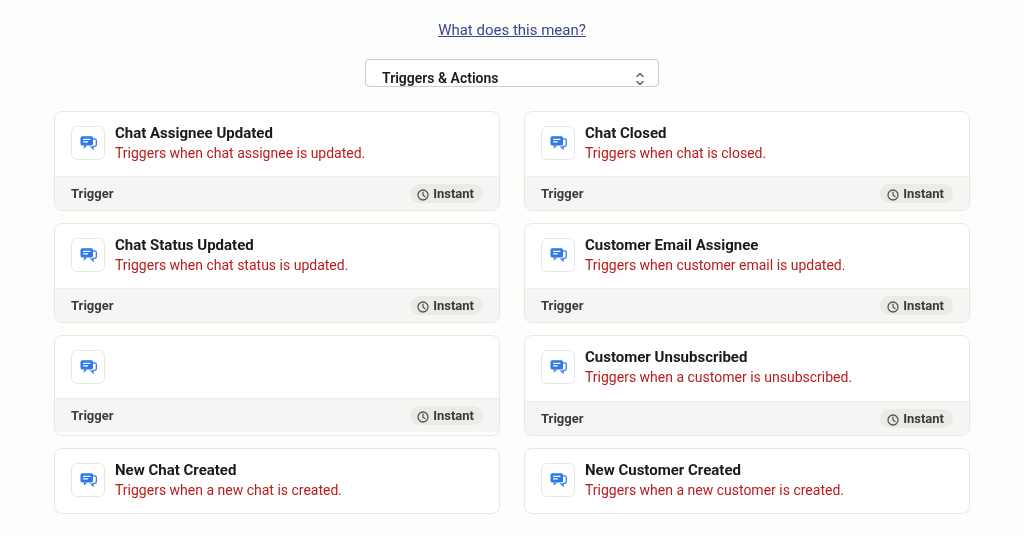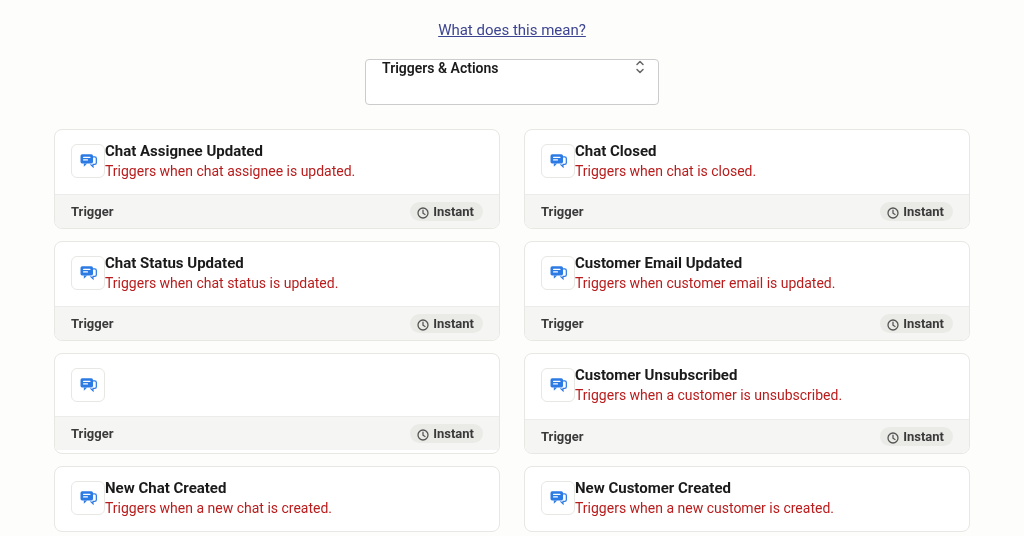--- a/index.html
+++ b/index.html
@@ -34,26 +34,26 @@
       font-size: 15px;
       cursor: pointer;
     }
     .dropdown-wrapper {
       display: flex;
       justify-content: center;
       margin-bottom: 24px;
     }
     .dropdown {
       width: 294px;
-      height: 46px;
+      height: 28px;
       background: #fff;
       border: 1px solid #cccccc;
       border-radius: 4px;
       display: flex;
-      align-items: flex-start;
+      align-items: flex-end;
       justify-content: space-between;
       padding: 0 12px 0 16px;
       cursor: pointer;
     }
     .dropdown-label {
       font-size: 14px;
       font-weight: 600;
       color: #1a1a1a;
     }
     .dropdown-icon svg {
@@ -69,21 +69,21 @@
     .card {
       background: #fff;
       border: 1px solid #e7e7e4;
       border-radius: 8px;
       overflow: hidden;
       cursor: pointer;
     }
     .card-body {
       display: flex;
       padding: 12px 16px 14px 16px;
-      gap: 0;
+      gap: 10px;
       align-items: flex-start;
     }
     .card-icon-box {
       width: 34px;
       height: 34px;
       border: 1px solid #e7e7e4;
       border-radius: 6px;
       display: flex;
       align-items: center;
       justify-content: center;
@@ -248,21 +248,21 @@
     </div>
   </div>
       <div class="card">
     <div class="card-body">
       <div class="card-icon-box">
         <svg viewBox="0 0 24 24">
               <use href="#chat-icon"></use>
             </svg>
       </div>
       <div class="card-text">
-        <div class="card-title">Customer Email Updated</div>
+        <div class="card-title">Customer Email Assignee</div>
         <div class="card-desc">Triggers when customer email is updated.</div>
       </div>
     </div>
     <div class="card-footer">
       <span class="footer-type">Trigger</span>
       <span class="badge">
         <svg viewBox="0 0 12 12">
               <use href="#clock-icon"></use>
             </svg>
         <span class="badge-text">Instant</span>

